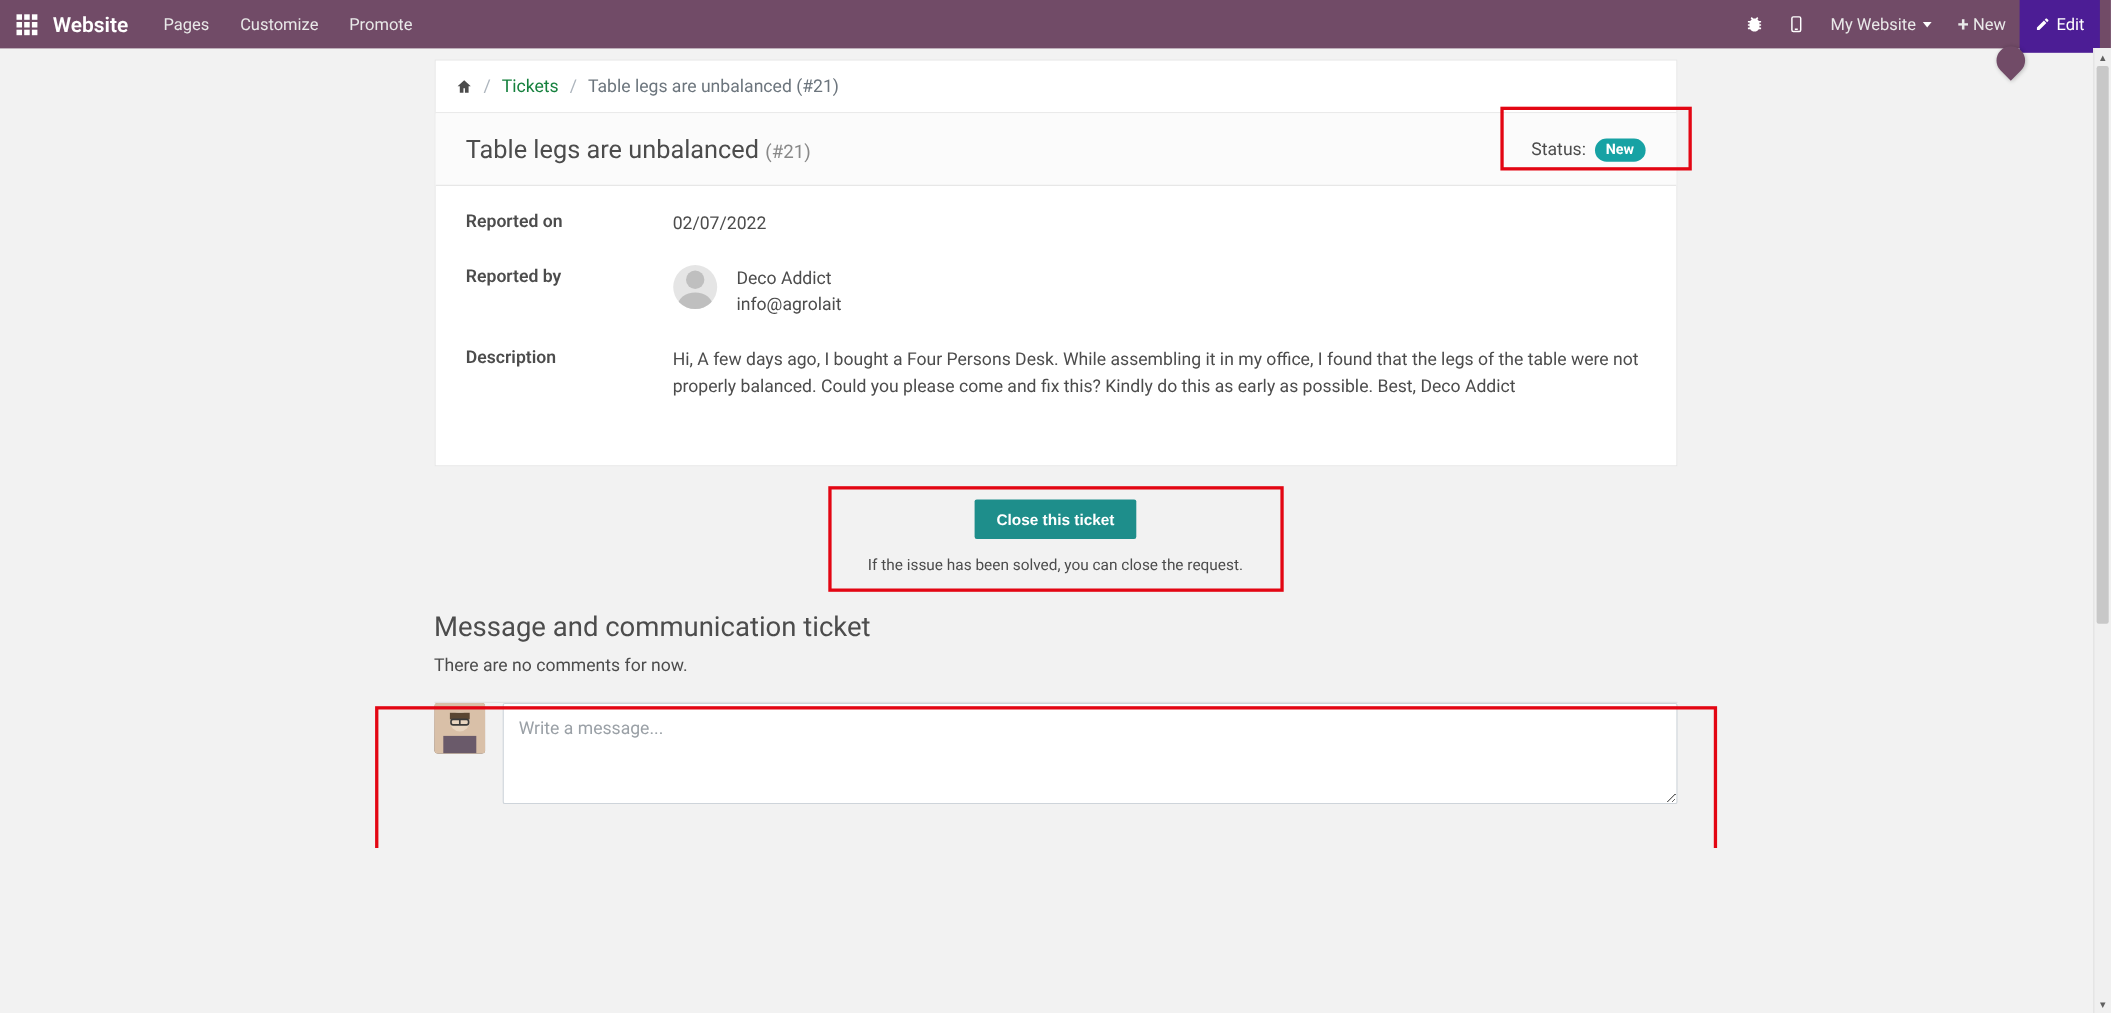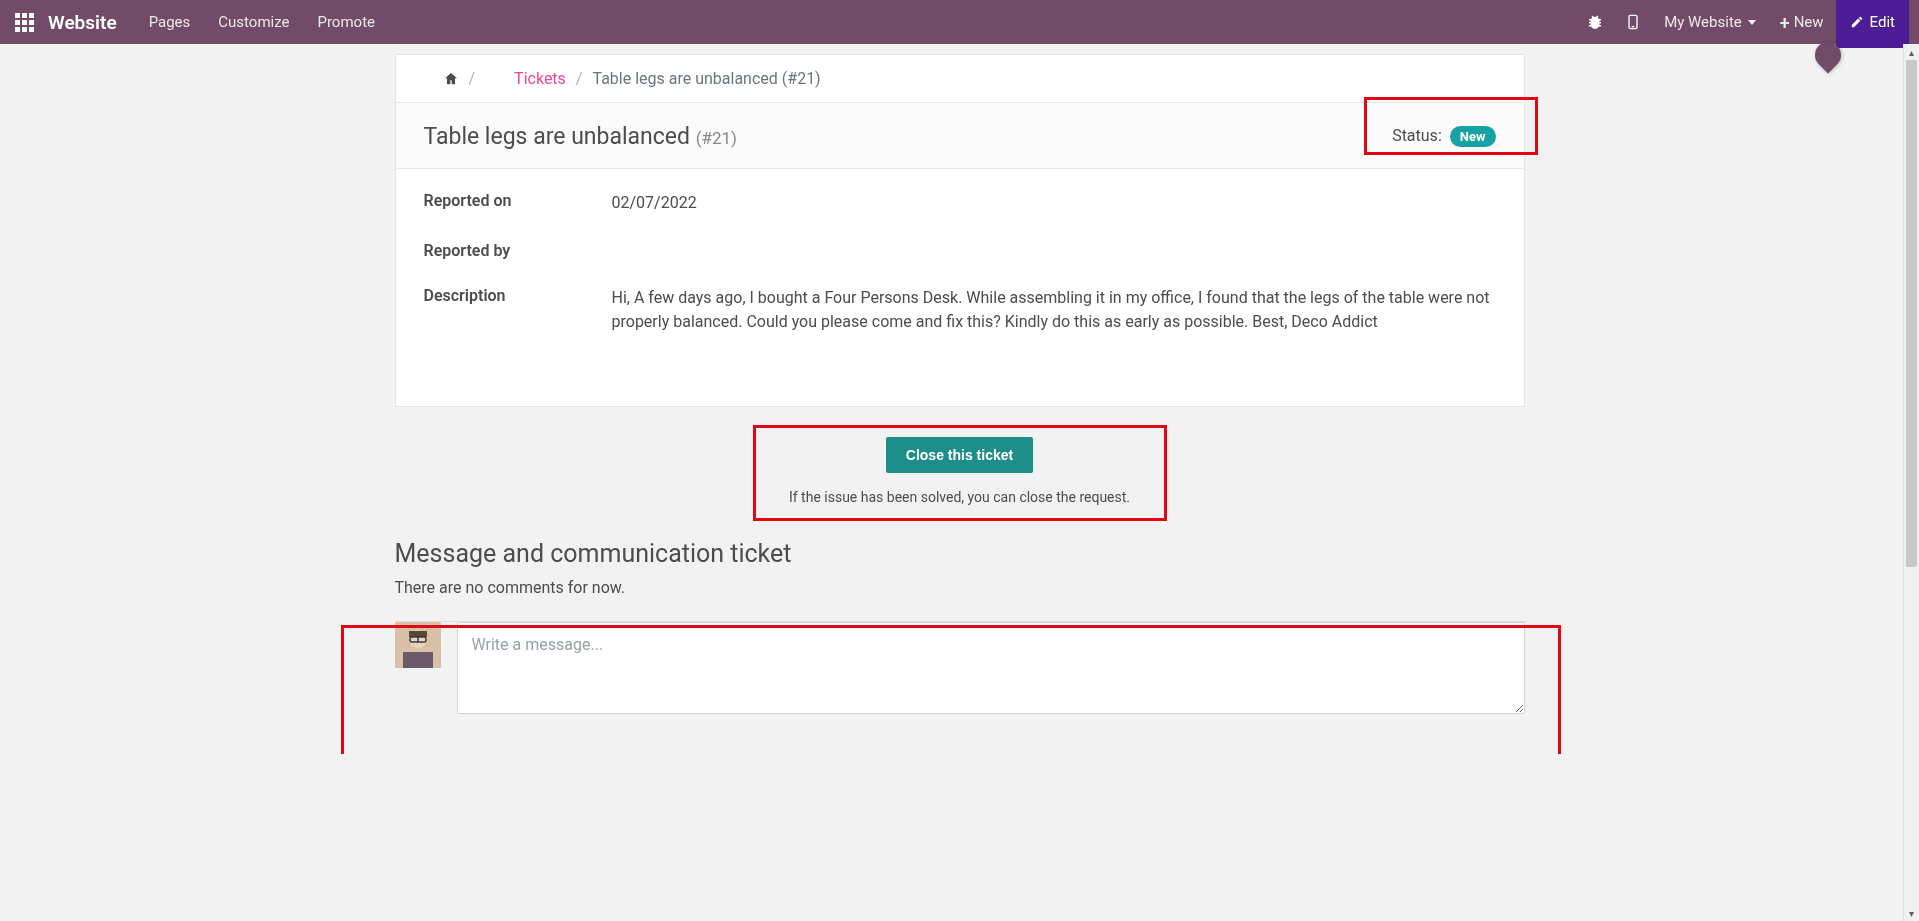--- a/index.html
+++ b/index.html
@@ -67,21 +67,21 @@
   
   .page-wrap { max-width:1130px; margin: 10px auto 0; padding: 0 0 40px; }
 
   .card {
     background:#fff; border:1px solid #e5e5e5; 
   }
   .breadcrumb {
     padding: 14px 18px; border-bottom:1px solid #e5e5e5; display:flex; align-items:center;
     font-size:16px; color:#6c757d;
   }
-  .breadcrumb a { color:#ec4899; text-decoration:none;margin-left:29px; }
+  .breadcrumb a { color:#15803d; text-decoration:none; }
   .breadcrumb .sep { margin:0 10px; color:#adb5bd; }
   .breadcrumb .current { color:#6c757d; }
   .home-ico svg { width:16px; height:16px; fill:#4c4c4c; display:block; }
 
   .title-row {
     padding: 20px 28px 18px; display:flex; align-items:center; justify-content:space-between;
     background:#fbfbfb; border-bottom:1px solid #e5e5e5;
   }
   .title-text { font-size:23px; font-weight:400; color:#4c4c4c; }
   .title-text .tid { color:#888; font-size:17px; }
@@ -228,22 +228,34 @@
       <div class="hl" style="top:-6px; right:-14px; width:174px; height:58px;"></div>
     </div>
 
     <div class="body-section">
       <div class="field-row">
         <div class="field-label">Reported on</div>
         <div class="field-value">02/07/2022</div>
       </div>
       <div class="field-row">
         <div class="field-label">Reported by</div>
-      </div>
-      <div class="field-row" style="margin-bottom:12px;">
+        <div class="field-value reporter">
+          <div class="avatar-ph">
+            <svg viewBox="0 0 24 24">
+                <circle cx="12" cy="8" r="5"></circle>
+                <path d="M2 24c0-6 5-9 10-9s10 3 10 9"></path>
+              </svg>
+          </div>
+          <div>
+            <div>Deco Addict</div>
+            <div>info@agrolait</div>
+          </div>
+        </div>
+      </div>
+      <div class="field-row" style="margin-bottom:0;">
         <div class="field-label">Description</div>
         <div class="field-value">Hi, A few days ago, I bought a Four Persons Desk. While assembling it in my office, I found that the legs of the table were not properly balanced. Could you please come and fix this? Kindly do this as early as possible. Best, Deco Addict</div>
       </div>
     </div>
   </div>
 
   <div class="close-section rel">
     <button class="close-btn">Close this ticket</button>
     <div class="close-caption">If the issue has been solved, you can close the request.</div>
     <div class="hl" style="top:-12px; left:50%; transform:translateX(-50%); width:414px; height:96px;"></div>

